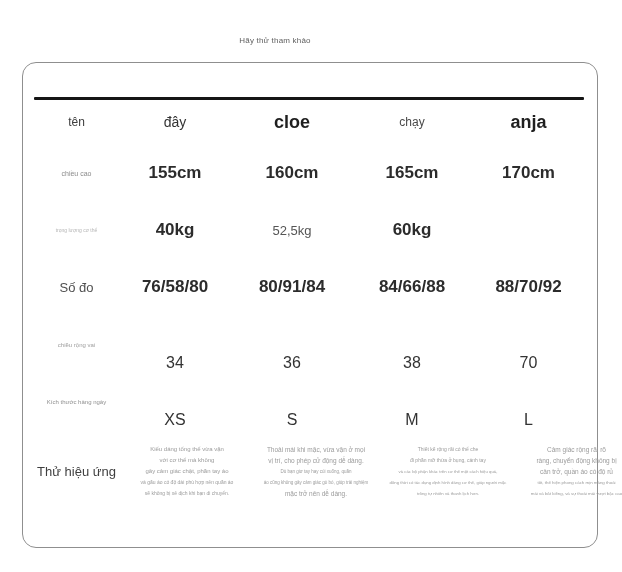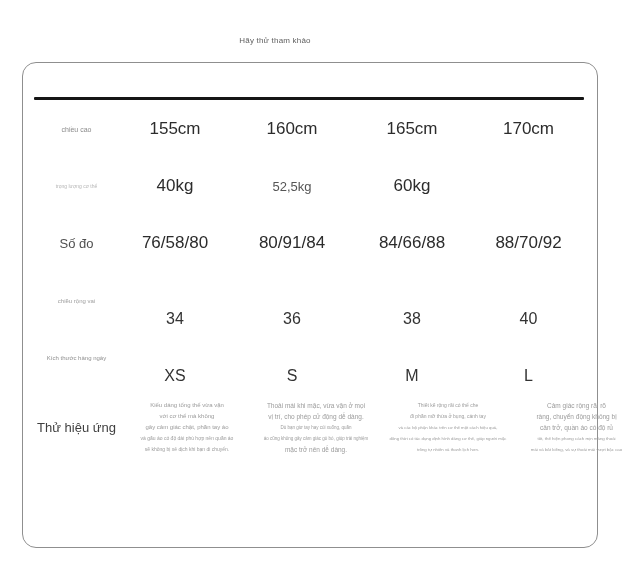--- a/index.html
+++ b/index.html
@@ -45,21 +45,21 @@
 
   
   .lbl-height   { font-size: 7px;  color: #8a8a8a; }
   .lbl-weight   { font-size: 5px;  color: #b5b5b5; }
   .lbl-measure  { font-size: 13px; color: #4f4f4f; }
   .lbl-shoulder { font-size: 6px;  color: #9d9d9d; }
   .lbl-size     { font-size: 6px;  color: #8f8f8f; }
   .lbl-effect   { font-size: 13px; color: #3f3f3f; }
 
   
-  .v-big   { font-size: 17px; color: #2c2c2c; font-weight: 400; }
+  .v-big   { font-size: 17px; color: #2c2c2c; font-weight: 700; }
   .v-light { font-size: 13px; color: #555555; font-weight: 400; }
   .v-mid   { font-size: 16px; color: #333333; font-weight: 500; margin-top: 36px; }
 
   
   .fx { line-height: 11px; color: #9b9b9b; }
   .fx .fx-line { white-space: nowrap; }
   .fx.c1 .fx-line { font-size: 6px; }
   .fx.c1 .fx-line:nth-child(n+4) { font-size: 5px; }
   .fx.c2 .fx-line { font-size: 6.5px; }
   .fx.c2 .fx-line:nth-child(3),
@@ -72,20 +72,27 @@
 </head>
 <body>
 
 <div class="top-note">Hãy thử tham khảo</div>
 
 <div class="card">
   <div class="topline"></div>
 
   <div class="grid">
 
+    <div class="row header">
+      <div class="cell h-name">tên</div>
+      <div class="cell h-day">đây</div>
+      <div class="cell h-cloe">cloe</div>
+      <div class="cell h-chay">chạy</div>
+      <div class="cell h-anja">anja</div>
+    </div>
 
     <div class="row r-height">
       <div class="cell lbl-height">chiều cao</div>
       <div class="cell v-big">155cm</div>
       <div class="cell v-big">160cm</div>
       <div class="cell v-big">165cm</div>
       <div class="cell v-big">170cm</div>
     </div>
 
     <div class="row r-weight">
@@ -101,21 +108,21 @@
       <div class="cell v-big">80/91/84</div>
       <div class="cell v-big">84/66/88</div>
       <div class="cell v-big">88/70/92</div>
     </div>
 
     <div class="row r-shoulder">
       <div class="cell lbl-shoulder">chiều rộng vai</div>
       <div class="cell v-mid">34</div>
       <div class="cell v-mid">36</div>
       <div class="cell v-mid">38</div>
-      <div class="cell v-mid">40</div>
+      <div class="cell v-mid">70</div>
     </div>
 
     <div class="row r-size">
       <div class="cell lbl-size">Kích thước hàng ngày</div>
       <div class="cell v-mid">XS</div>
       <div class="cell v-mid">S</div>
       <div class="cell v-mid">M</div>
       <div class="cell v-mid">L</div>
     </div>
 

